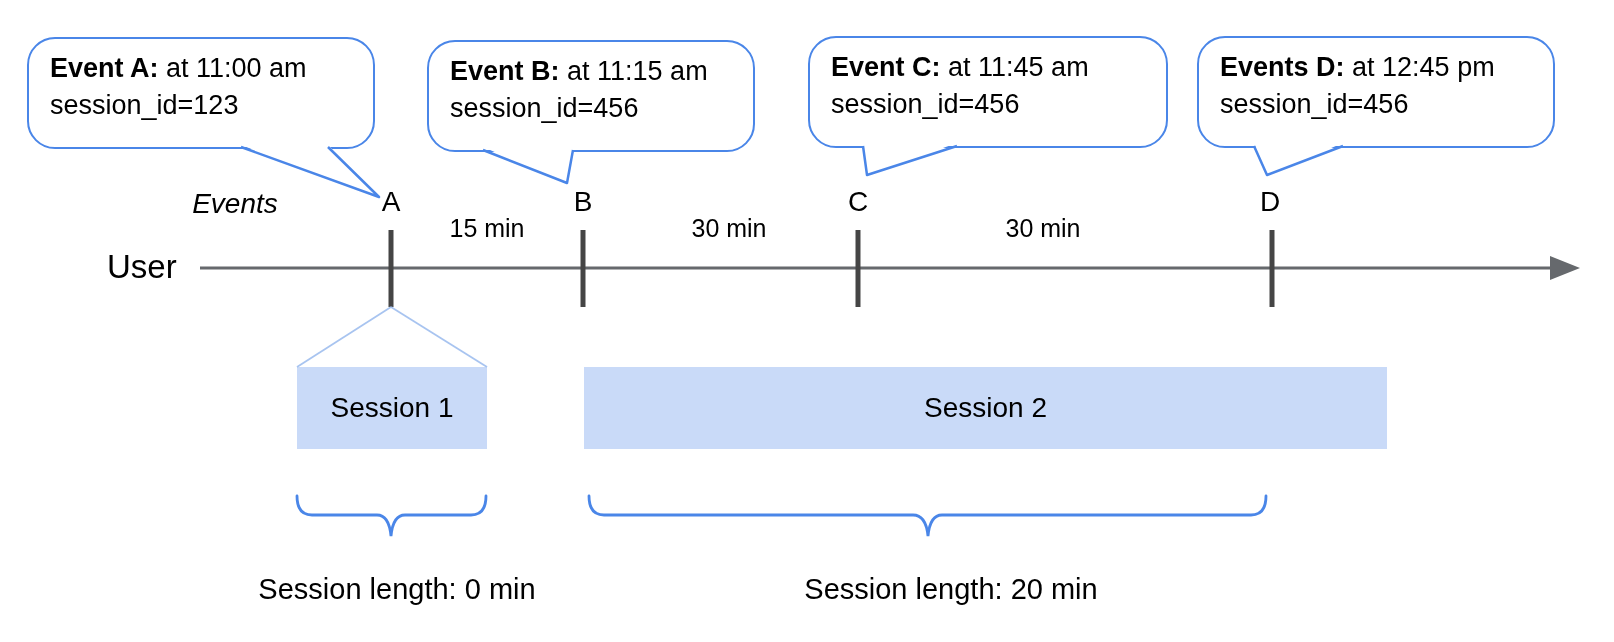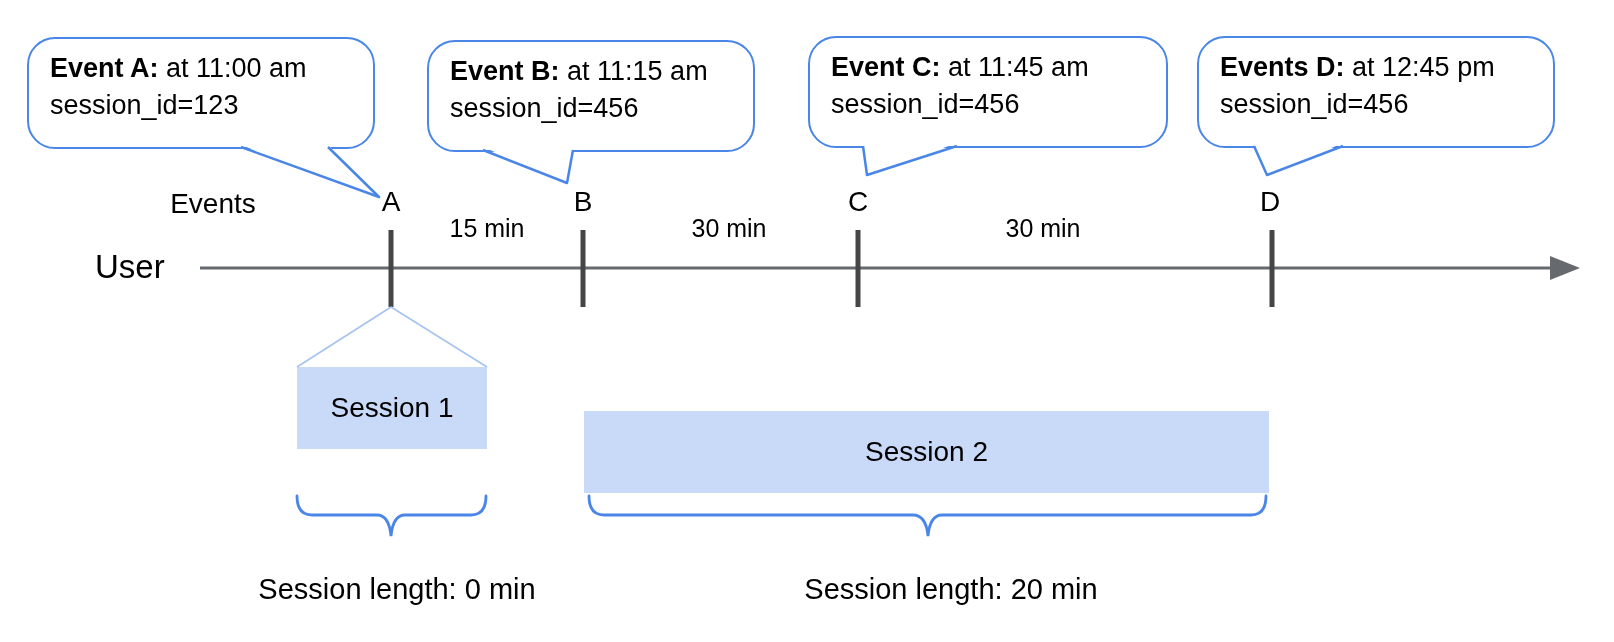--- a/index.html
+++ b/index.html
@@ -60,36 +60,36 @@
   <div class="bubble" style="left:808px;top:36px;width:360px;height:112px;">
     <div><span class="bold">Event C:</span><span> at 11:45 am</span></div>
     <div>session_id=456</div>
   </div>
 
   <div class="bubble" style="left:1197px;top:36px;width:358px;height:112px;">
     <div><span class="bold">Events D:</span><span> at 12:45 pm</span></div>
     <div>session_id=456</div>
   </div>
 
-  <div class="label events-label center" style="left:213px;top:188px;">Events</div>
+  <div class="label events-label center" style="left:235px;top:188px;font-style:italic;">Events</div>
   <div class="label axis-letter center" style="left:391px;top:186px;">A</div>
   <div class="label axis-letter center" style="left:583px;top:186px;">B</div>
   <div class="label axis-letter center" style="left:858px;top:186px;">C</div>
   <div class="label axis-letter center" style="left:1270px;top:186px;">D</div>
 
-  <div class="label user-label" style="left:95px;top:248px;">User</div>
+  <div class="label user-label" style="left:107px;top:248px;">User</div>
 
   <div class="label interval center" style="left:487px;top:214px;">15 min</div>
   <div class="label interval center" style="left:729px;top:214px;">30 min</div>
   <div class="label interval center" style="left:1043px;top:214px;">30 min</div>
 
   <div class="session-box" style="left:297px;top:367px;width:190px;height:82px;">
     <span>Session 1</span>
   </div>
-  <div class="session-box" style="left:584px;top:367px;width:685px;height:82px;margin-top:44px;">
+  <div class="session-box" style="left:584px;top:367px;width:803px;height:82px;">
     <span>Session 2</span>
   </div>
 
   <div class="label length-label center" style="left:375px;top:573px;">Session length: 0 min</div>
   <div class="label length-label center" style="left:929px;top:573px;">Session length: 20 min</div>
 
   <svg class="overlay" width="1614" height="642" viewBox="0 0 1614 642">
 
     <g>
       <path d="M241,145 L379,197 L328,145 Z" fill="#ffffff" stroke="none"></path>

